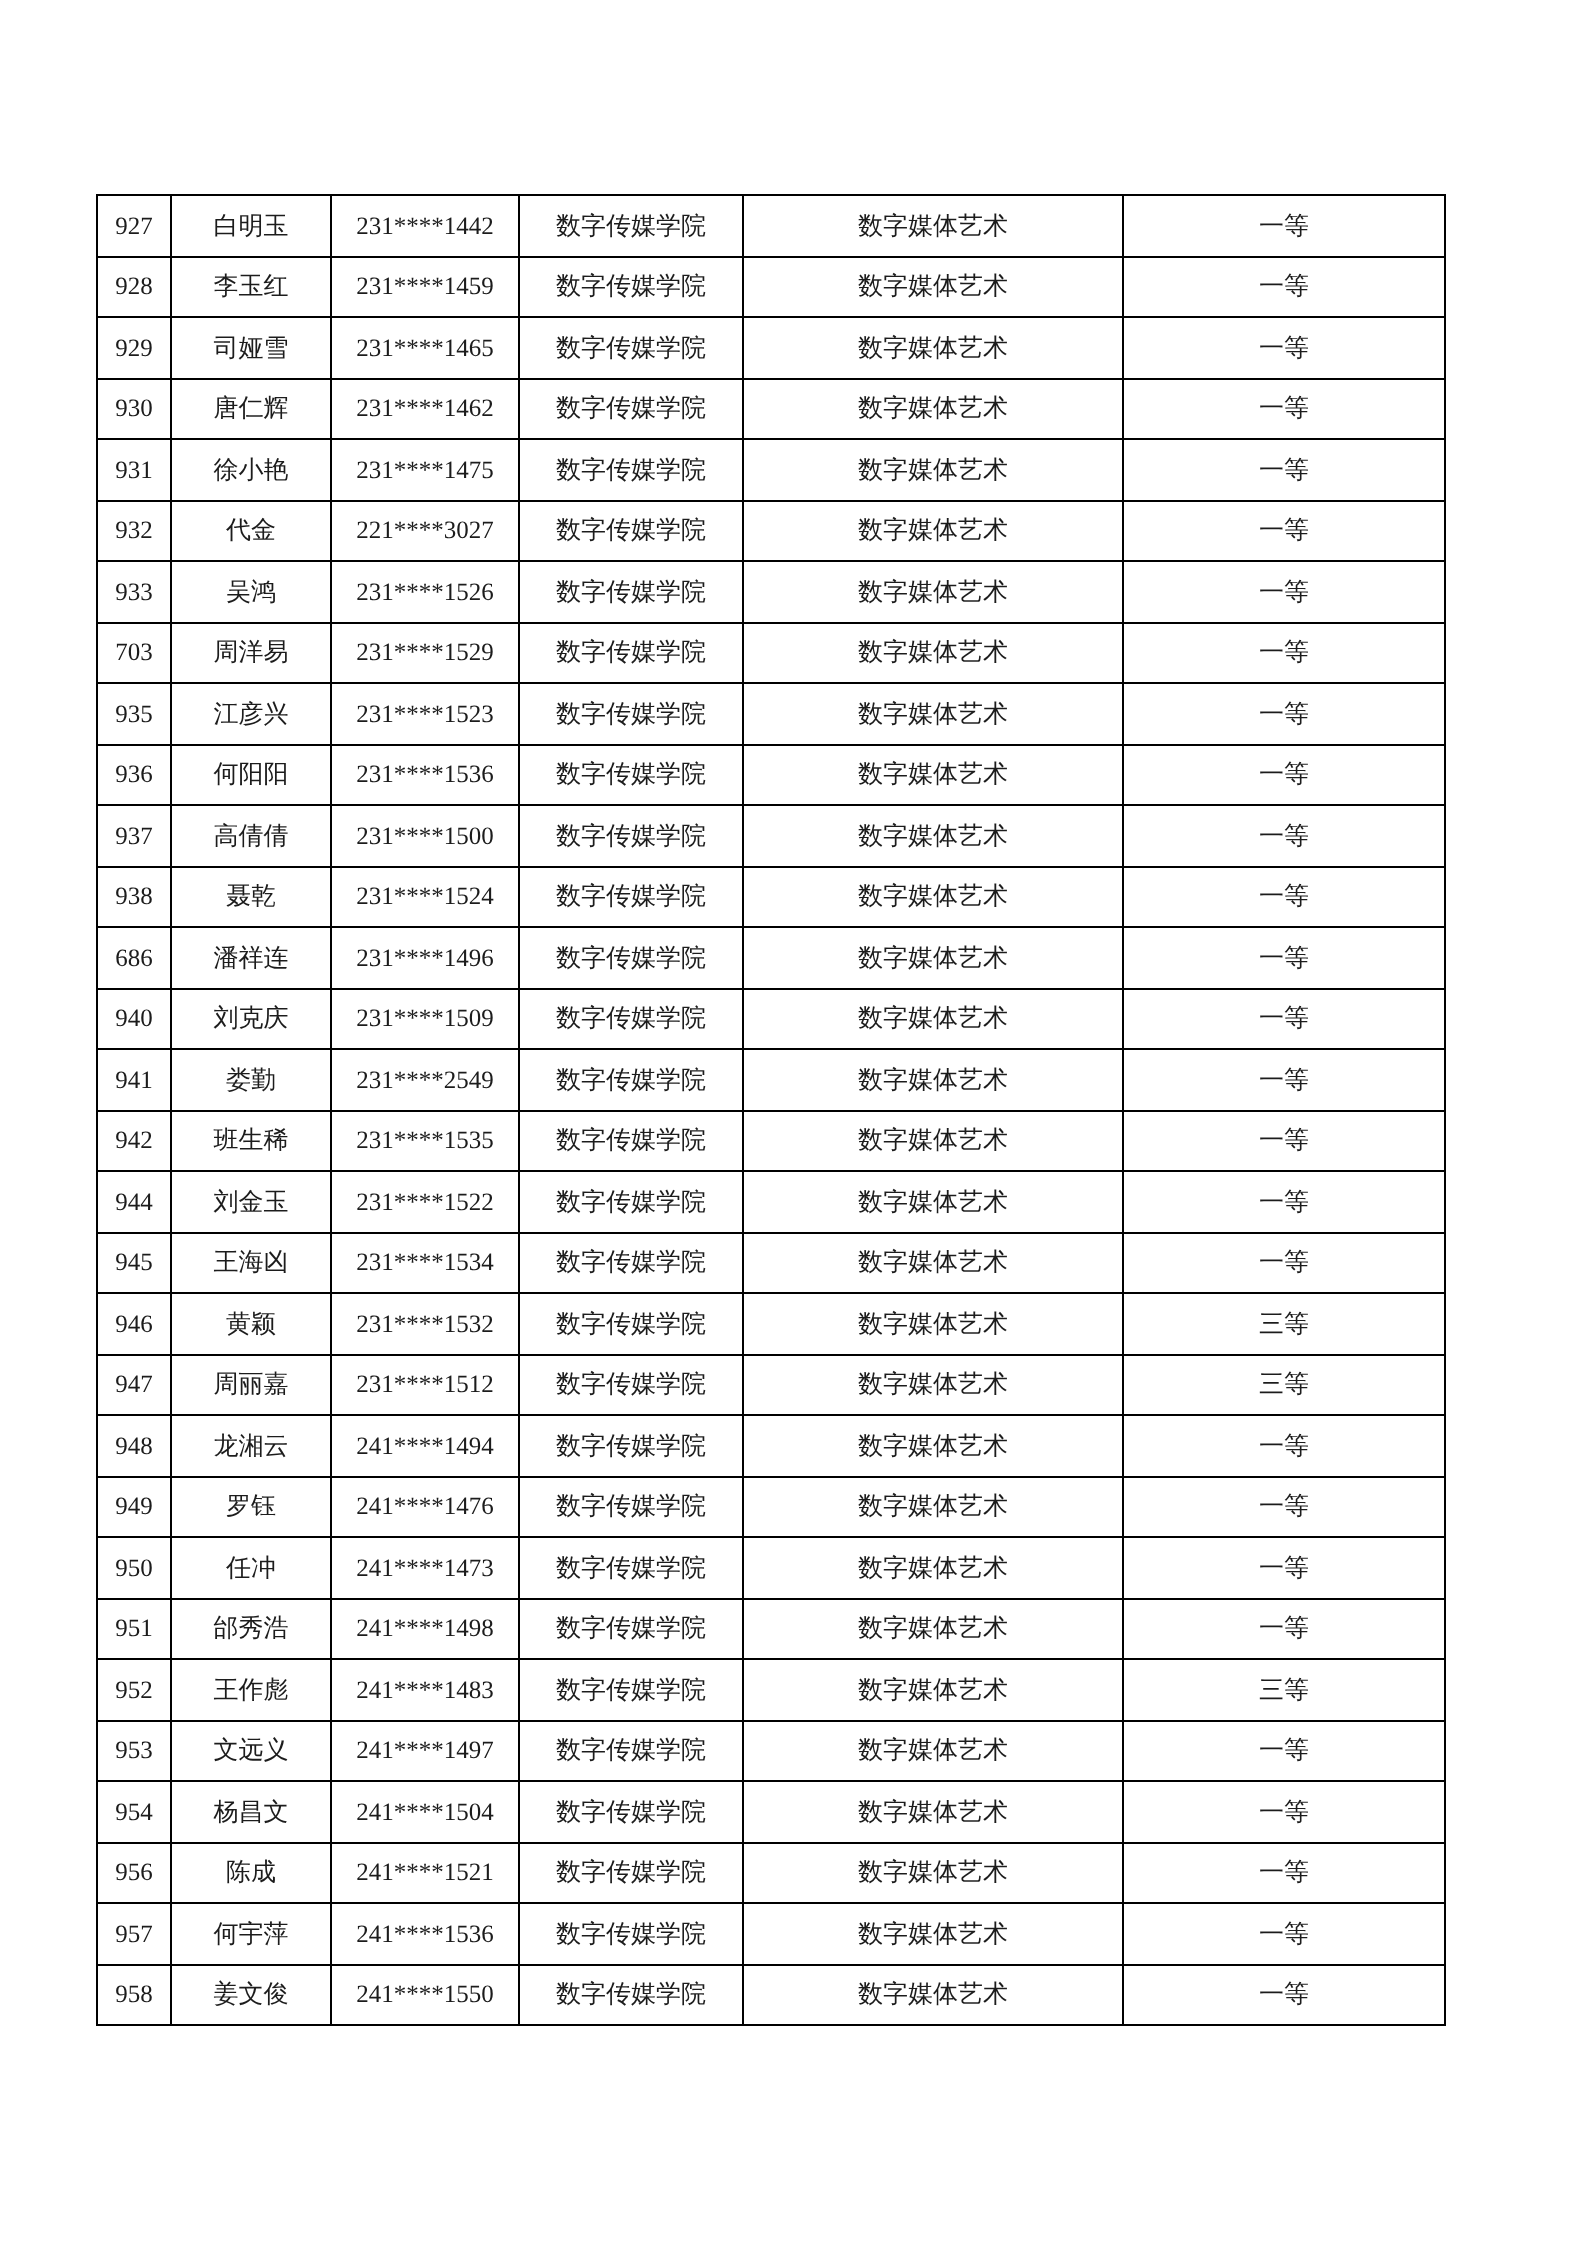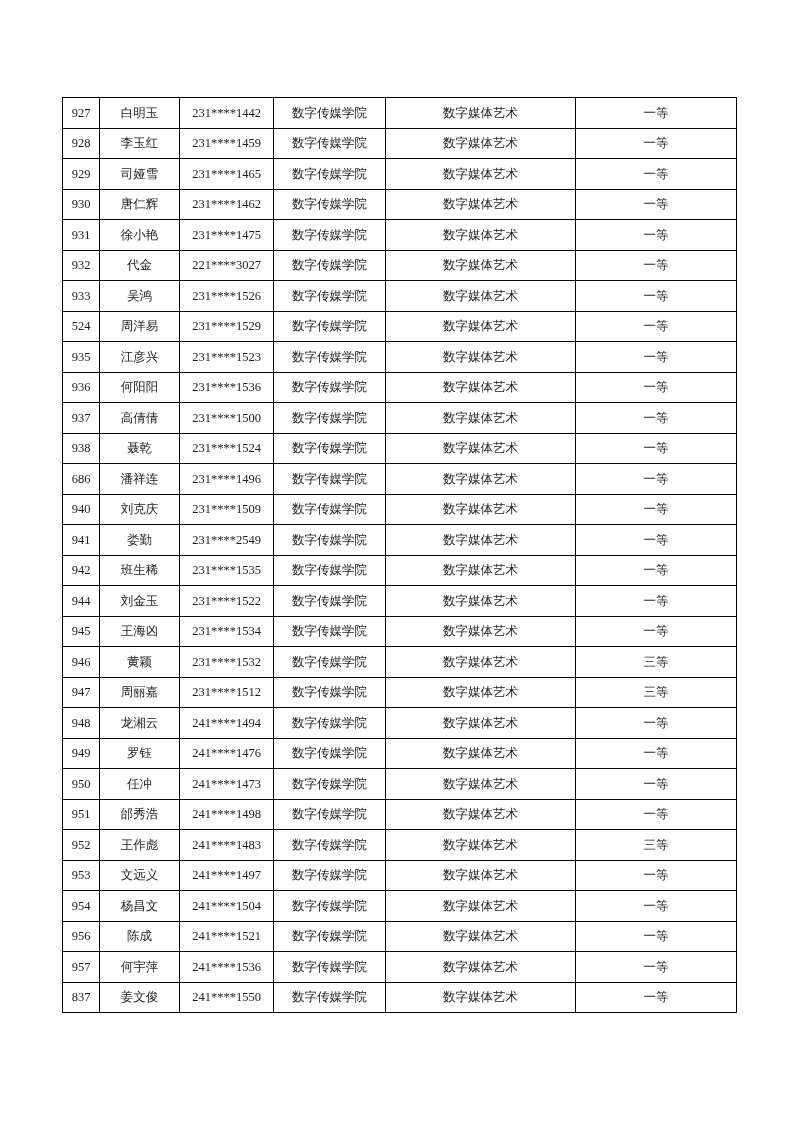--- a/index.html
+++ b/index.html
@@ -10,21 +10,21 @@
   .page {
     position: relative;
     width: 793px;
     height: 1122px;
     background: #ffffff;
     font-family: "Liberation Serif", "DejaVu Serif", serif;
     overflow: hidden;
   }
   table.award-table {
     position: absolute;
-    left: 62px;
+    left: 48px;
     top: 97px;
     width: 674px;
     height: 916px;
     border-collapse: collapse;
     table-layout: fixed;
   }
   table.award-table td {
     border: 1px solid #000000;
     text-align: center;
     vertical-align: middle;
@@ -106,21 +106,21 @@
         </tr>
         <tr>
           <td>933</td>
           <td>吴鸿</td>
           <td>231****1526</td>
           <td>数字传媒学院</td>
           <td>数字媒体艺术</td>
           <td>一等</td>
         </tr>
         <tr>
-          <td>524</td>
+          <td>703</td>
           <td>周洋易</td>
           <td>231****1529</td>
           <td>数字传媒学院</td>
           <td>数字媒体艺术</td>
           <td>一等</td>
         </tr>
         <tr>
           <td>935</td>
           <td>江彦兴</td>
           <td>231****1523</td>
@@ -282,21 +282,21 @@
         </tr>
         <tr>
           <td>957</td>
           <td>何宇萍</td>
           <td>241****1536</td>
           <td>数字传媒学院</td>
           <td>数字媒体艺术</td>
           <td>一等</td>
         </tr>
         <tr>
-          <td>837</td>
+          <td>958</td>
           <td>姜文俊</td>
           <td>241****1550</td>
           <td>数字传媒学院</td>
           <td>数字媒体艺术</td>
           <td>一等</td>
         </tr>
       </tbody>
   </table>
 </div>
 

